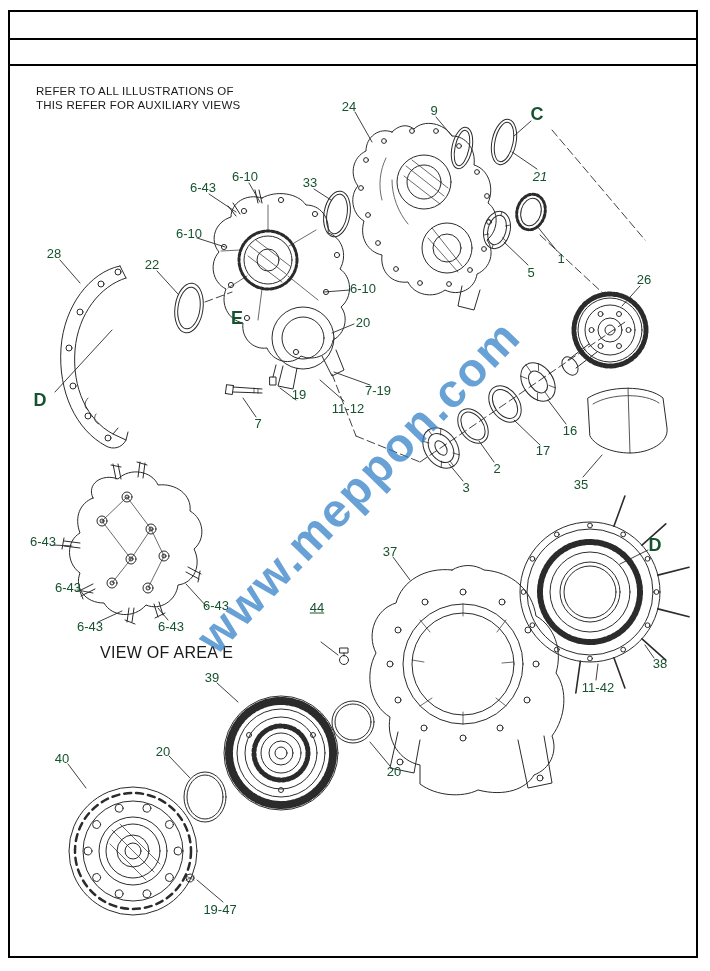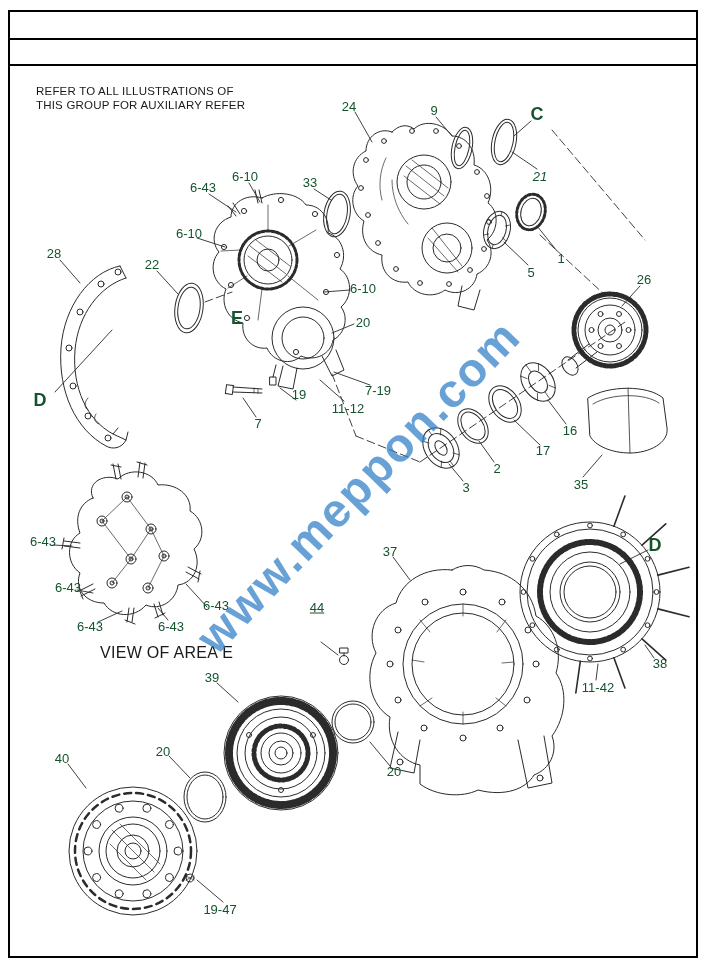--- a/index.html
+++ b/index.html
@@ -373,21 +373,21 @@
         <path d="M112,830 L154,872 M110,844 L146,880 M120,824 L160,864" stroke-width="0.7"></path>
         <circle cx="133" cy="851" r="16"></circle>
           <circle cx="133" cy="851" r="8"></circle>
         <circle cx="190" cy="878" r="4"></circle>
         <path d="M186,876 L194,880 M186,880 L194,876" stroke-width="0.7"></path>
       </g>
 
     </g>
   </svg>
 
-  <div class="note"><span>REFER TO ALL ILLUSTRATIONS OF</span><br><span>THIS GROUP FOR AUXILIARY REFER</span></div>
+  <div class="note"><span>REFER TO ALL ILLUSTRATIONS OF</span><br><span>THIS REFER FOR AUXILIARY VIEWS</span></div>
 
   <div class="view-label">VIEW OF AREA E</div>
 
   <div id="callout-layer">
       <div class="callout" style="left: 349px; top: 106px;">24</div>
       <div class="callout" style="left: 434px; top: 110px;">9</div>
       <div class="callout lg" style="left: 537px; top: 114px;">C</div>
       <div class="callout" style="left: 540px; top: 176px; font-style: italic;">21</div>
       <div class="callout" style="left: 310px; top: 182px;">33</div>
       <div class="callout" style="left: 245px; top: 176px;">6-10</div>

